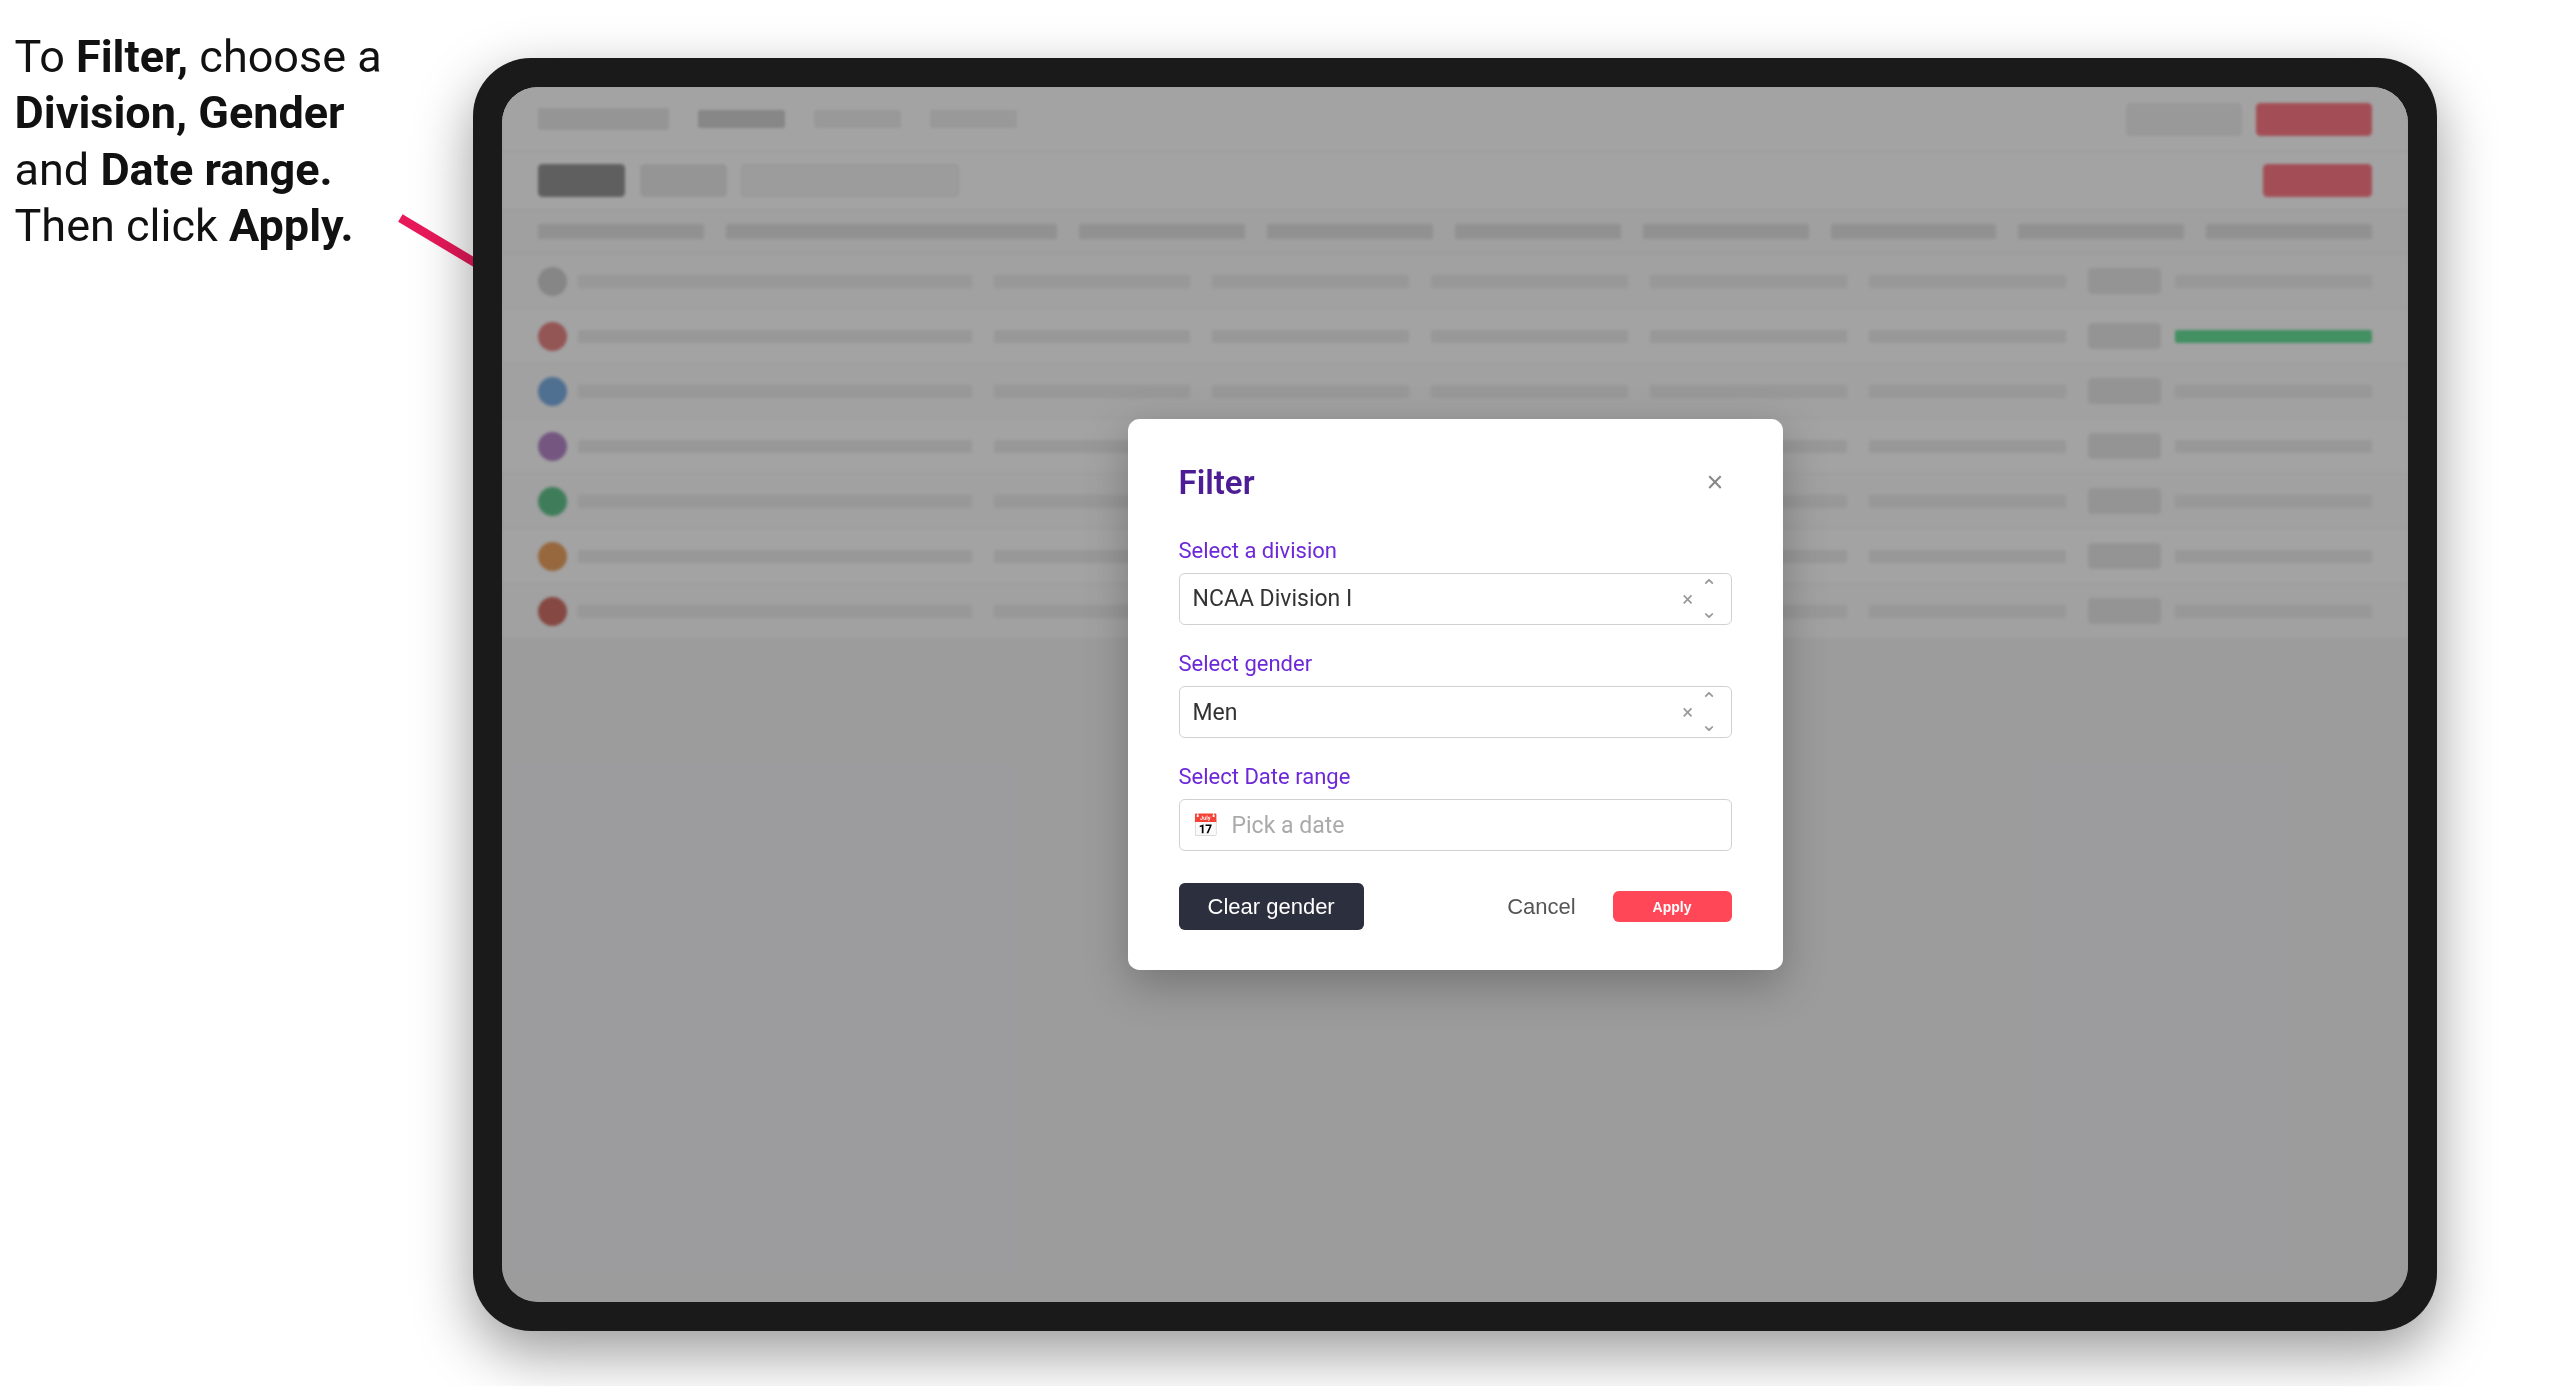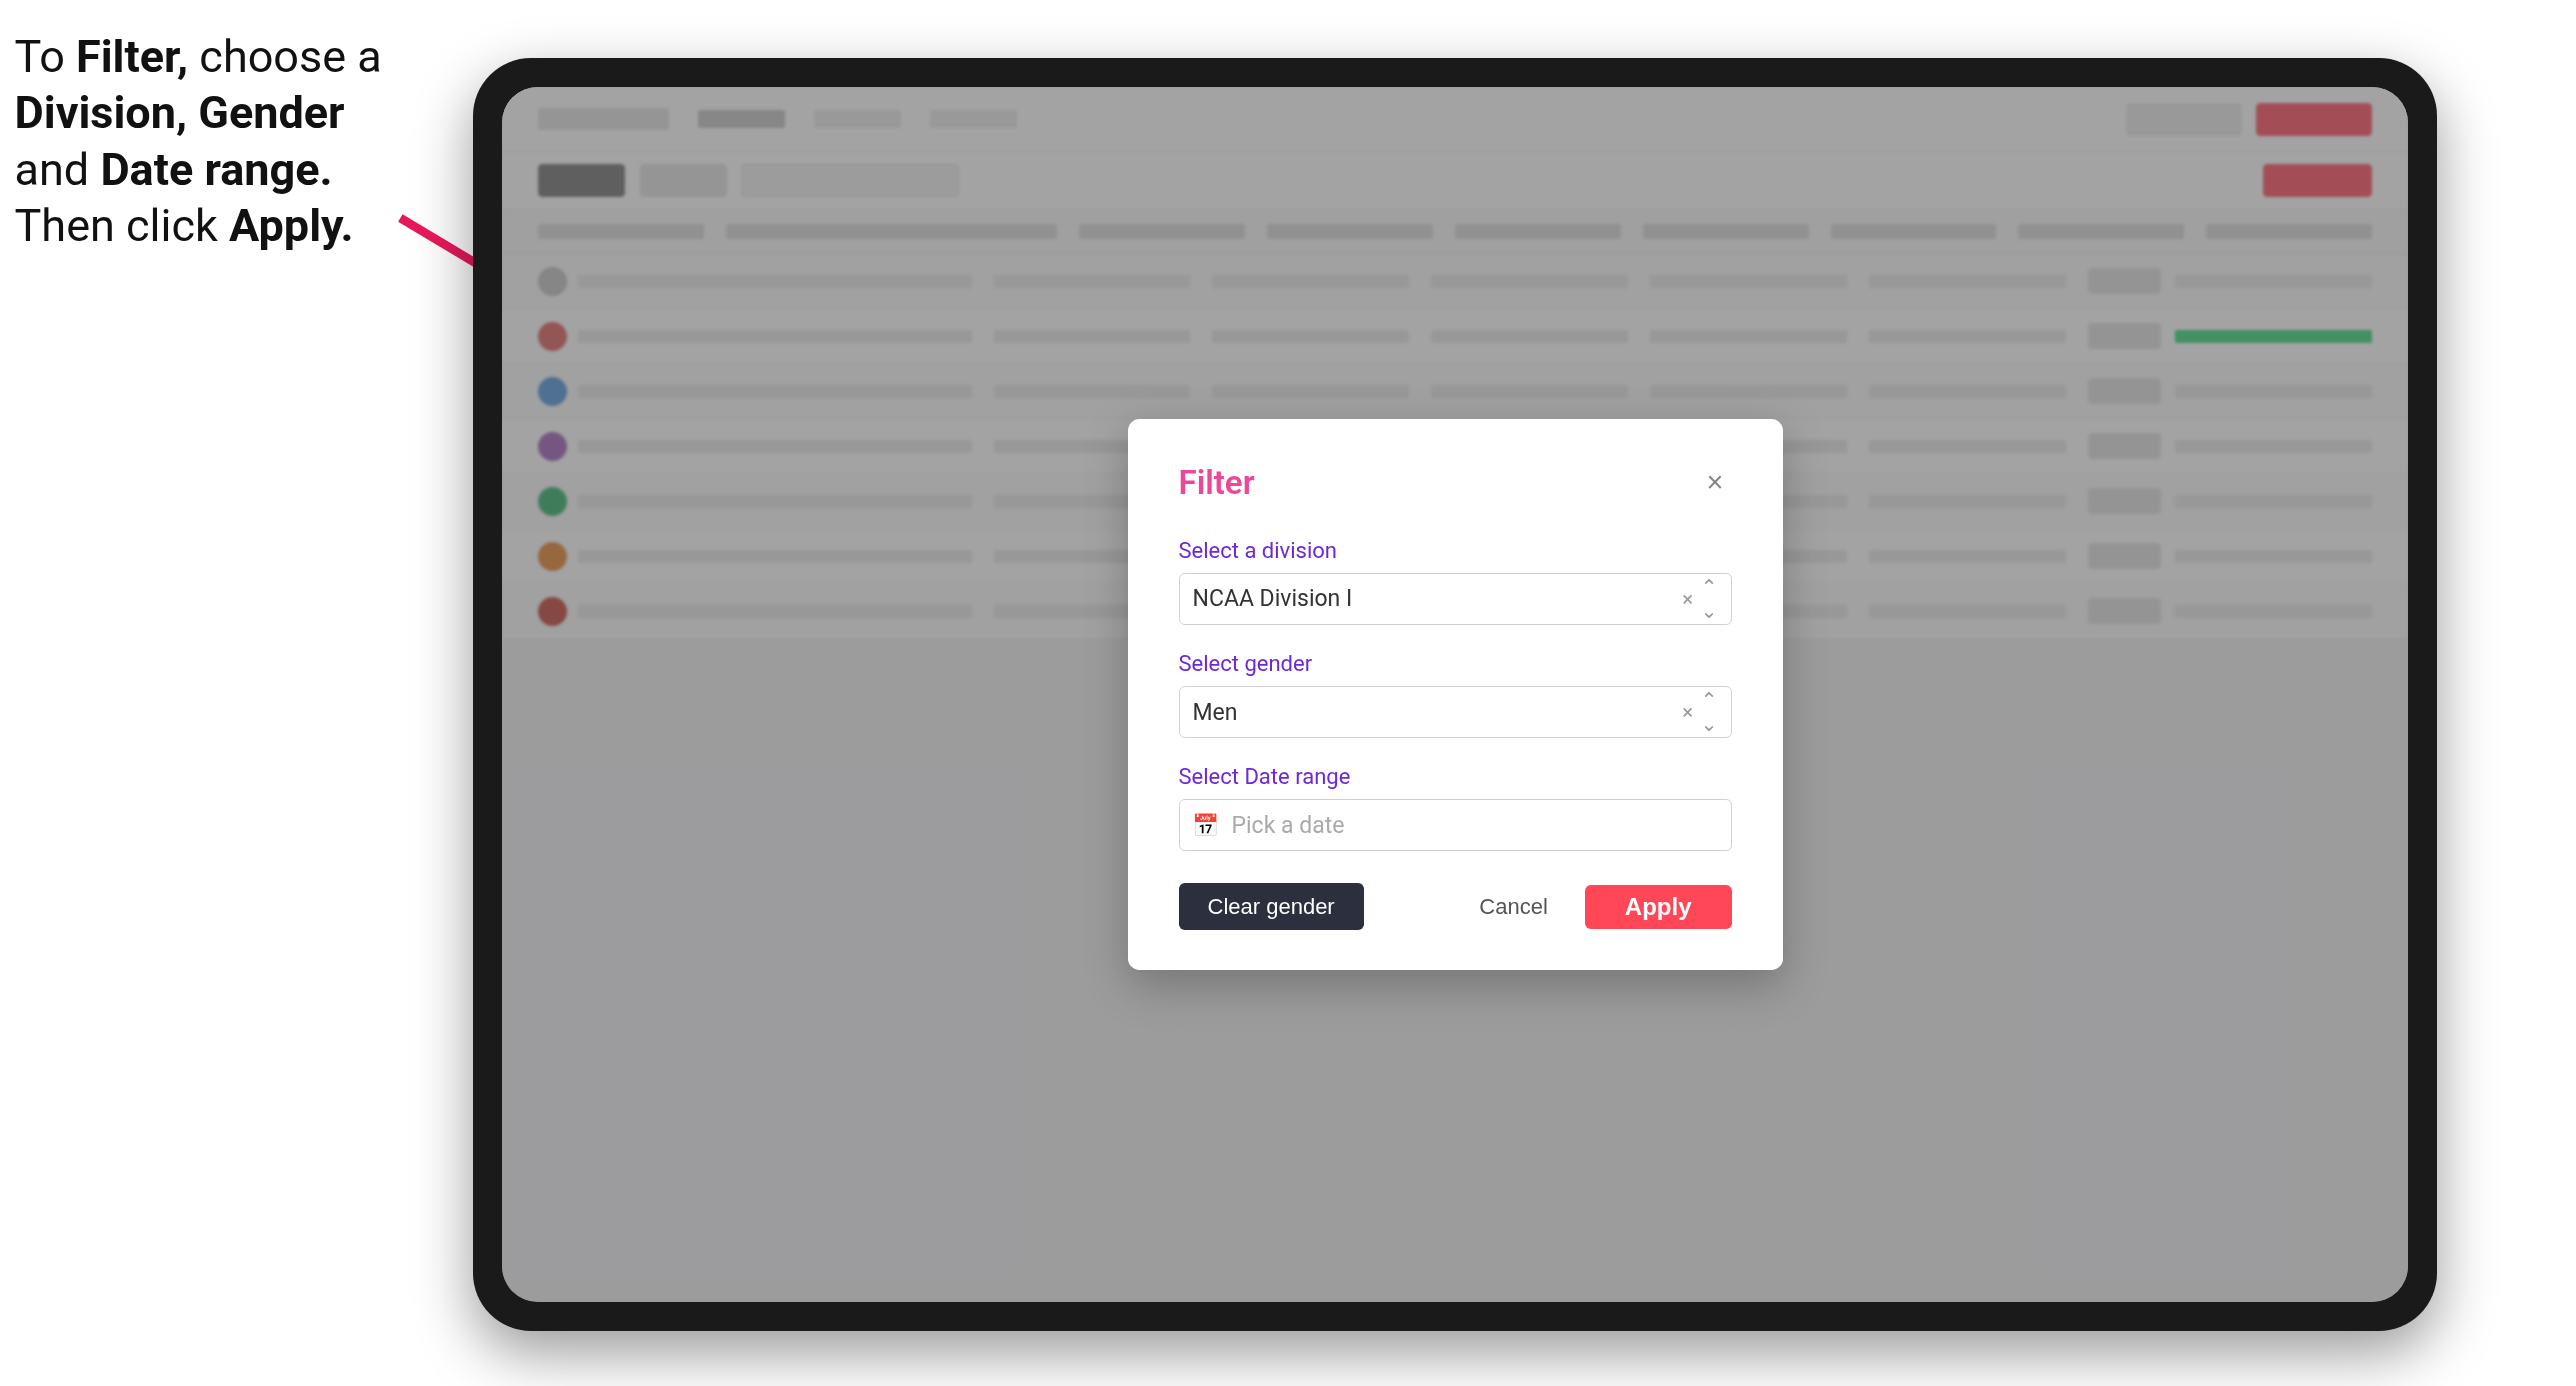--- a/index.html
+++ b/index.html
@@ -220,21 +220,21 @@
     }
     .modal-header {
       display: flex;
       justify-content: space-between;
       align-items: center;
       margin-bottom: 36px;
     }
     .modal-title {
       font-size: 33px;
       font-weight: 600;
-      color: #ec4899;
+      color: #4c1d95;
     }
     .modal-close {
       width: 33px;
       height: 33px;
       display: flex;
       align-items: center;
       justify-content: center;
       font-size: 29px;
       color: #888;
       cursor: pointer;
@@ -323,27 +323,27 @@
     .btn-cancel {
       height: 47px;
       padding: 0 29px;
       background: none;
       border: none;
       font-size: 22px;
       color: #555;
       cursor: pointer;
     }
     .btn-apply {
-      height: 44px;
+      height: 31px;
       padding: 0 40px;
       background: #ff4757;
       color: #ffffff;
       border: none;
       border-radius: 5.8px;
-      font-size: 24px;
+      font-size: 14px;
       font-weight: 600;
       cursor: pointer;
     }
   </style>
 </head>
 <body>
 
 <div class="instruction-text">
   <span>To <span class="bold">Filter,</span> choose a</span><br>
   <span class="bold">Division, Gender</span><br>

